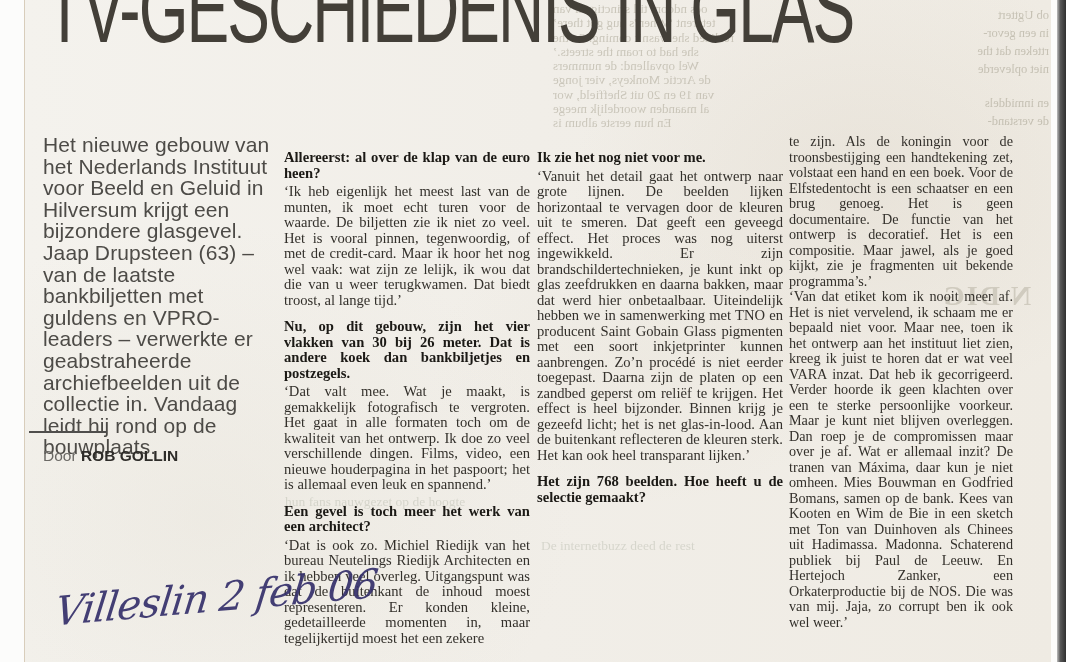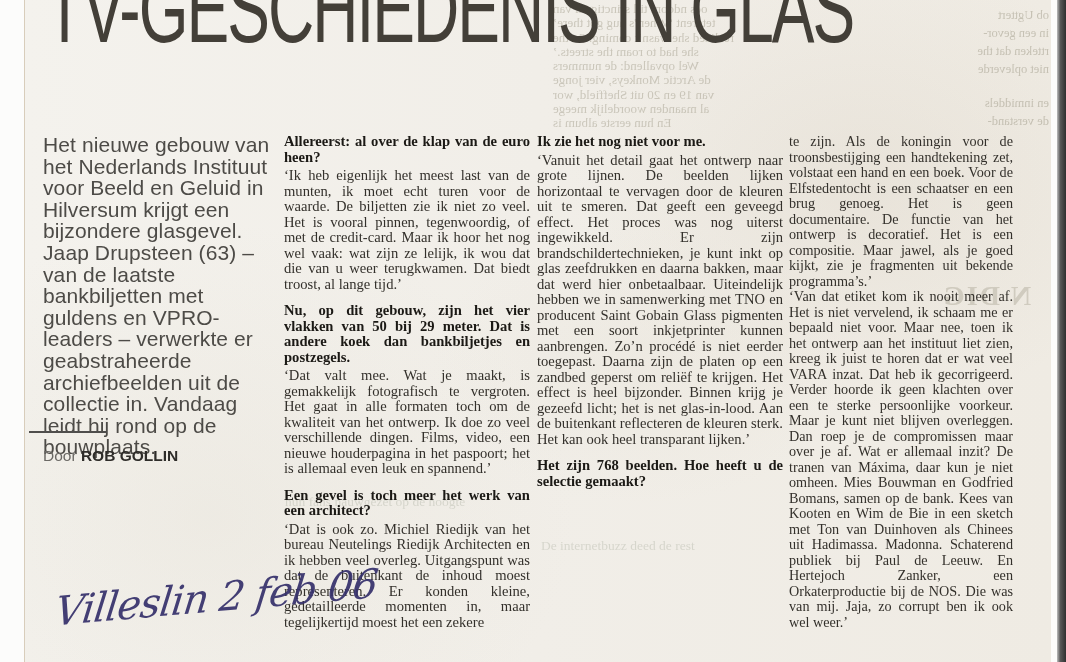--- a/index.html
+++ b/index.html
@@ -23,21 +23,21 @@
   .intro{position:absolute;left:18px;top:134px;width:234px;
       font-size:21px;line-height:21.6px;color:#4d4b47;letter-spacing:.1px;}
   .byline-rule{position:absolute;left:4px;top:431px;width:78px;height:2px;background:#4f4e4c;}
   .byline{position:absolute;left:18px;top:447px;font-size:15.5px;color:#6b6965;}
   .byline b{color:#2e2c29;font-weight:bold;}
   
   .bodycol{position:absolute;top:134px;font-family:"Liberation Serif",serif;
       font-size:14.6px;line-height:15.5px;text-align:justify;color:#33302b;}
   .bodycol p{margin:0;}
   .bodycol p.q{font-weight:bold;color:#1b1915;margin:11px 0 3px;}
-  .bodycol p.q:first-child{margin-top:0;}
+  .bodycol p.q:first-child{margin-top:16px;}
   
   .handwriting{position:absolute;left:30px;top:576px;width:280px;
       font-family:"DejaVu Serif",serif;font-style:italic;font-size:40px;color:#35306b;
       transform:rotate(-5deg) skewX(-12deg);letter-spacing:-1px;opacity:.92;white-space:nowrap;}
   
   .bleed{position:absolute;color:#a5a08f;font-family:"Liberation Serif",serif;
       transform:scaleX(-1);transform-origin:center;filter:blur(.4px);}
   .bleed-center{left:528px;top:2px;width:292px;font-size:13px;line-height:14.3px;opacity:.5;text-align:right;}
   .bleed-right{left:928px;top:6px;width:96px;font-size:12.5px;line-height:18px;opacity:.55;text-align:left;}
   .bleed-right div:nth-child(5){margin-top:16px;}
@@ -80,21 +80,21 @@
 
     <div class="byline-rule"></div>
     <div class="byline">
       <span>Door</span>
       <b>ROB GOLLIN</b>
     </div>
 
     <div class="bodycol" style="left:259px;width:246px;">
       <p class="q">Allereerst: al over de klap van de euro heen?</p>
       <p class="a">‘Ik heb eigenlijk het meest last van de munten, ik moet echt turen voor de waarde. De biljetten zie ik niet zo veel. Het is vooral pinnen, tegenwoordig, of met de credit-card. Maar ik hoor het nog wel vaak: wat zijn ze lelijk, ik wou dat die van u weer terugkwamen. Dat biedt troost, al lange tijd.’</p>
-      <p class="q">Nu, op dit gebouw, zijn het vier vlakken van 50 bij 29 meter. Dat is andere koek dan bankbiljetjes en postzegels.</p>
+      <p class="q">Nu, op dit gebouw, zijn het vier vlakken van 30 bij 26 meter. Dat is andere koek dan bankbiljetjes en postzegels.</p>
       <p class="a">‘Dat valt mee. Wat je maakt, is gemakkelijk fotografisch te vergroten. Het gaat in alle formaten toch om de kwaliteit van het ontwerp. Ik doe zo veel verschillende dingen. Films, video, een nieuwe houderpagina in het paspoort; het is allemaal even leuk en spannend.’</p>
       <p class="q">Een gevel is toch meer het werk van een architect?</p>
       <p class="a">‘Dat is ook zo. Michiel Riedijk van het bureau Neutelings Riedijk Architecten en ik hebben veel overleg. Uitgangspunt was dat de buitenkant de inhoud moest representeren. Er konden kleine, gedetailleerde momenten in, maar tegelijkertijd moest het een zekere</p>
     </div>
 
     <div class="bodycol" style="left:512px;width:246px;">
       <p class="q">Ik zie het nog niet voor me.</p>
       <p class="a">‘Vanuit het detail gaat het ontwerp naar grote lijnen. De beelden lijken horizontaal te vervagen door de kleuren uit te smeren. Dat geeft een geveegd effect. Het proces was nog uiterst ingewikkeld. Er zijn brandschildertechnieken, je kunt inkt op glas zeefdrukken en daarna bakken, maar dat werd hier onbetaalbaar. Uiteindelijk hebben we in samenwerking met TNO en producent Saint Gobain Glass pigmenten met een soort inkjetprinter kunnen aanbrengen. Zo’n procédé is niet eerder toegepast. Daarna zijn de platen op een zandbed geperst om reliëf te krijgen. Het effect is heel bijzonder. Binnen krijg je gezeefd licht; het is net glas-in-lood. Aan de buitenkant reflecteren de kleuren sterk. Het kan ook heel transparant lijken.’</p>
       <p class="q">Het zijn 768 beelden. Hoe heeft u de selectie gemaakt?</p>
     </div>

